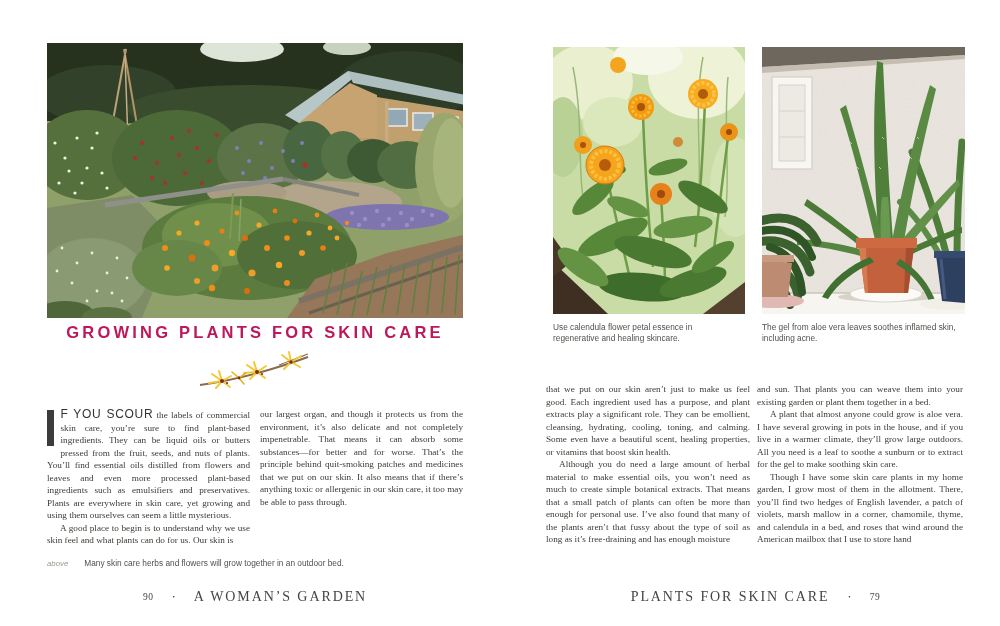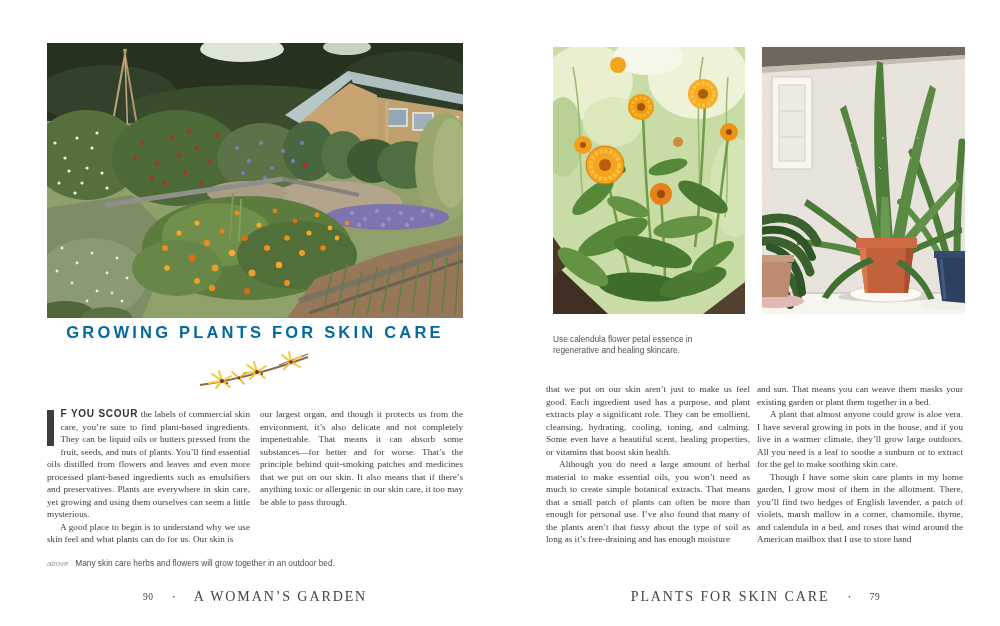--- a/index.html
+++ b/index.html
@@ -6,43 +6,43 @@
   .spread{position:relative;width:1000px;height:626px;background:#ffffff;overflow:hidden;
           font-family:"Liberation Serif",serif;}
   .photo{position:absolute;overflow:hidden;background:#dde3d2;}
   .photo svg{display:block;width:100%;height:100%;}
   .photo-garden{left:47px;top:43px;width:416px;height:275px;}
   .photo-calendula{left:553px;top:47px;width:192px;height:267px;}
   .photo-aloe{left:762px;top:47px;width:203px;height:267px;}
 
   .chapter-title{position:absolute;left:47px;top:323px;width:416px;margin:0;text-align:center;
     font-family:"Liberation Sans",sans-serif;font-weight:bold;font-size:16.5px;
-    letter-spacing:3.2px;color:#0369a1;}
+    letter-spacing:3.2px;color:#be185d;}
   .ornament{position:absolute;left:47px;top:349px;width:416px;height:44px;
     display:flex;justify-content:center;align-items:center;}
 
   .body-col{position:absolute;font-size:9.2px;line-height:12.5px;color:#3e3a36;
     text-align:justify;}
   .body-col p{margin:0;}
   .body-col p.indent{text-indent:13px;}
   .col-l1{left:47px;top:408px;width:203px;}
   .col-l2{left:260px;top:408px;width:203px;}
   .col-r1{left:546px;top:383px;width:204px;}
   .col-r2{left:757px;top:383px;width:206px;}
 
   .dropcap-bar{float:left;width:6.5px;height:36px;background:#3c3c3c;margin:2px 7px 1px 0;}
-  .lead-in{font-family:"Liberation Sans",sans-serif;font-weight:bold;font-size:10px;
+  .lead-in{font-family:"Liberation Sans",sans-serif;font-weight:normal;font-size:12px;
     letter-spacing:0.7px;color:#333;}
 
   .caption{position:absolute;margin:0;font-family:"Liberation Sans",sans-serif;
     font-size:8.3px;line-height:11px;color:#53504b;}
   .caption-left{left:47px;top:558px;width:400px;}
-  .caption-cal{left:553px;top:322px;width:186px;margin-top:12px;}
+  .caption-cal{left:553px;top:322px;width:186px;}
   .caption-aloe{left:762px;top:322px;width:200px;}
-  .caption-label{font-style:italic;color:#9c988f;margin-right:7px;font-size:7.8px;}
+  .caption-label{font-style:italic;color:#9c988f;margin-right:16px;font-size:7.8px;}
 
   .folio{position:absolute;top:589px;display:flex;justify-content:center;align-items:center;
     gap:19px;font-family:"Liberation Serif",serif;color:#474440;}
   .folio-left{left:47px;width:416px;}
   .folio-right{left:546px;width:419px;}
   .folio .running{font-size:14px;letter-spacing:1.9px;}
   .folio .num{font-size:9.5px;letter-spacing:0.5px;}
   .folio .sep{font-size:7px;color:#474440;}
 </style>
 </head>
@@ -407,27 +407,28 @@
       <rect x="-4" y="208" width="36" height="7" fill="#c79a82"></rect>
 
       <ellipse cx="186" cy="257" rx="28" ry="6" fill="#f1efe8"></ellipse>
       <polygon points="174,208 203,208 203,256 180,254" fill="#2e4060"></polygon>
       <rect x="172" y="204" width="31" height="7" fill="#354a6e"></rect>
       <line x1="179" y1="212" x2="183" y2="252" stroke="#46597e" stroke-width="3"></line>
     </svg>
   </figure>
 
   <p class="caption caption-cal">Use calendula flower petal essence in regenerative and healing skincare.</p>
+  <p class="caption caption-aloe">The gel from aloe vera leaves soothes inflamed skin, including acne.</p>
 
   <div class="body-col col-r1">
     <p>that we put on our skin aren’t just to make us feel good. Each ingredient used has a purpose, and plant extracts play a significant role. They can be emollient, cleansing, hydrating, cooling, toning, and calming. Some even have a beautiful scent, healing properties, or vitamins that boost skin health.</p>
     <p class="indent">Although you do need a large amount of herbal material to make essential oils, you won’t need as much to create simple botanical extracts. That means that a small patch of plants can often be more than enough for personal use. I’ve also found that many of the plants aren’t that fussy about the type of soil as long as it’s free-draining and has enough moisture</p>
   </div>
   <div class="body-col col-r2">
-    <p>and sun. That means you can weave them masks your existing garden or plant them together in a bed.</p>
+    <p>and sun. That plants you can weave them into your existing garden or plant them together in a bed.</p>
     <p class="indent">A plant that almost anyone could grow is aloe vera. I have several growing in pots in the house, and if you live in a warmer climate, they’ll grow large outdoors. All you need is a leaf to soothe a sunburn or to extract for the gel to make soothing skin care.</p>
     <p class="indent">Though I have some skin care plants in my home garden, I grow most of them in the allotment. There, you’ll find two hedges of English lavender, a patch of violets, marsh mallow in a corner, chamomile, thyme, and calendula in a bed, and roses that wind around the American mailbox that I use to store hand</p>
   </div>
 
   <footer class="folio folio-right">
     <span class="running">PLANTS FOR SKIN CARE</span>
     <span class="sep">•</span>
     <span class="num">79</span>
   </footer>
 

